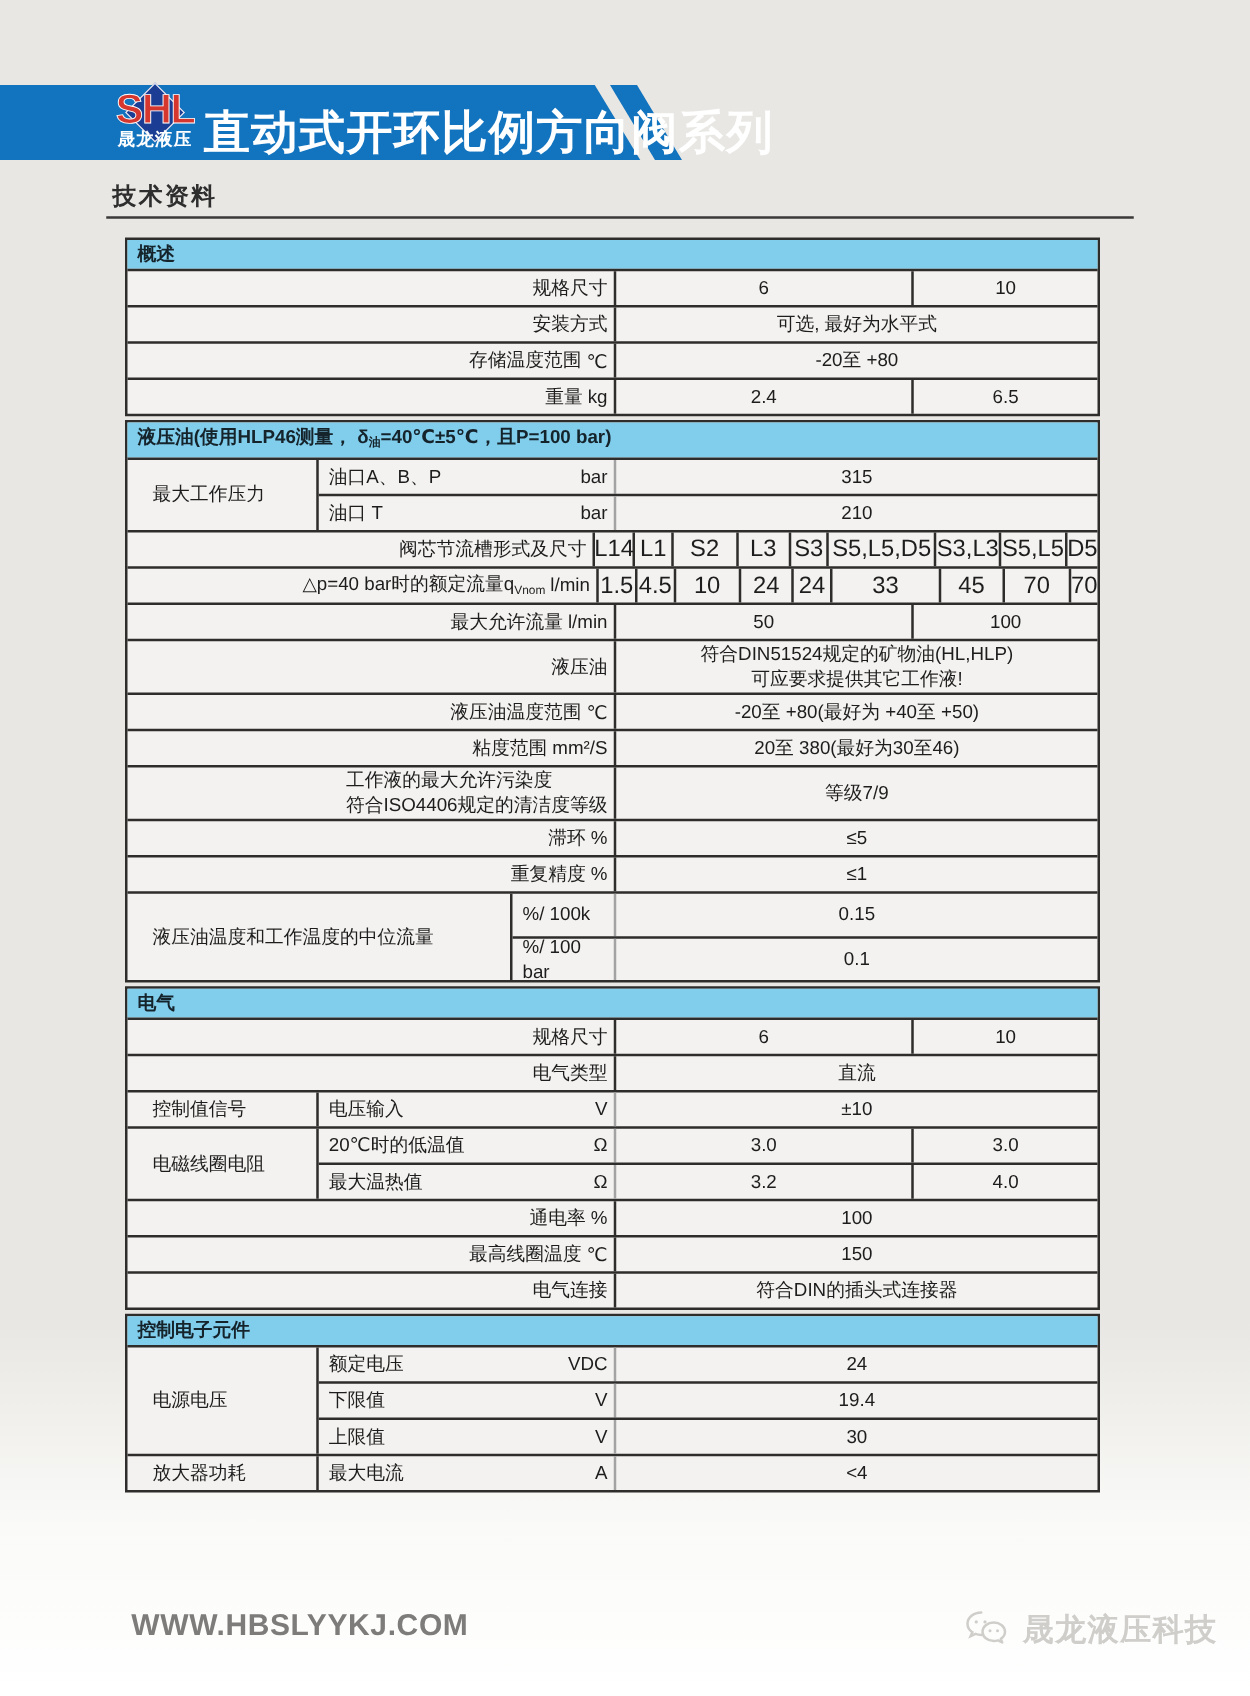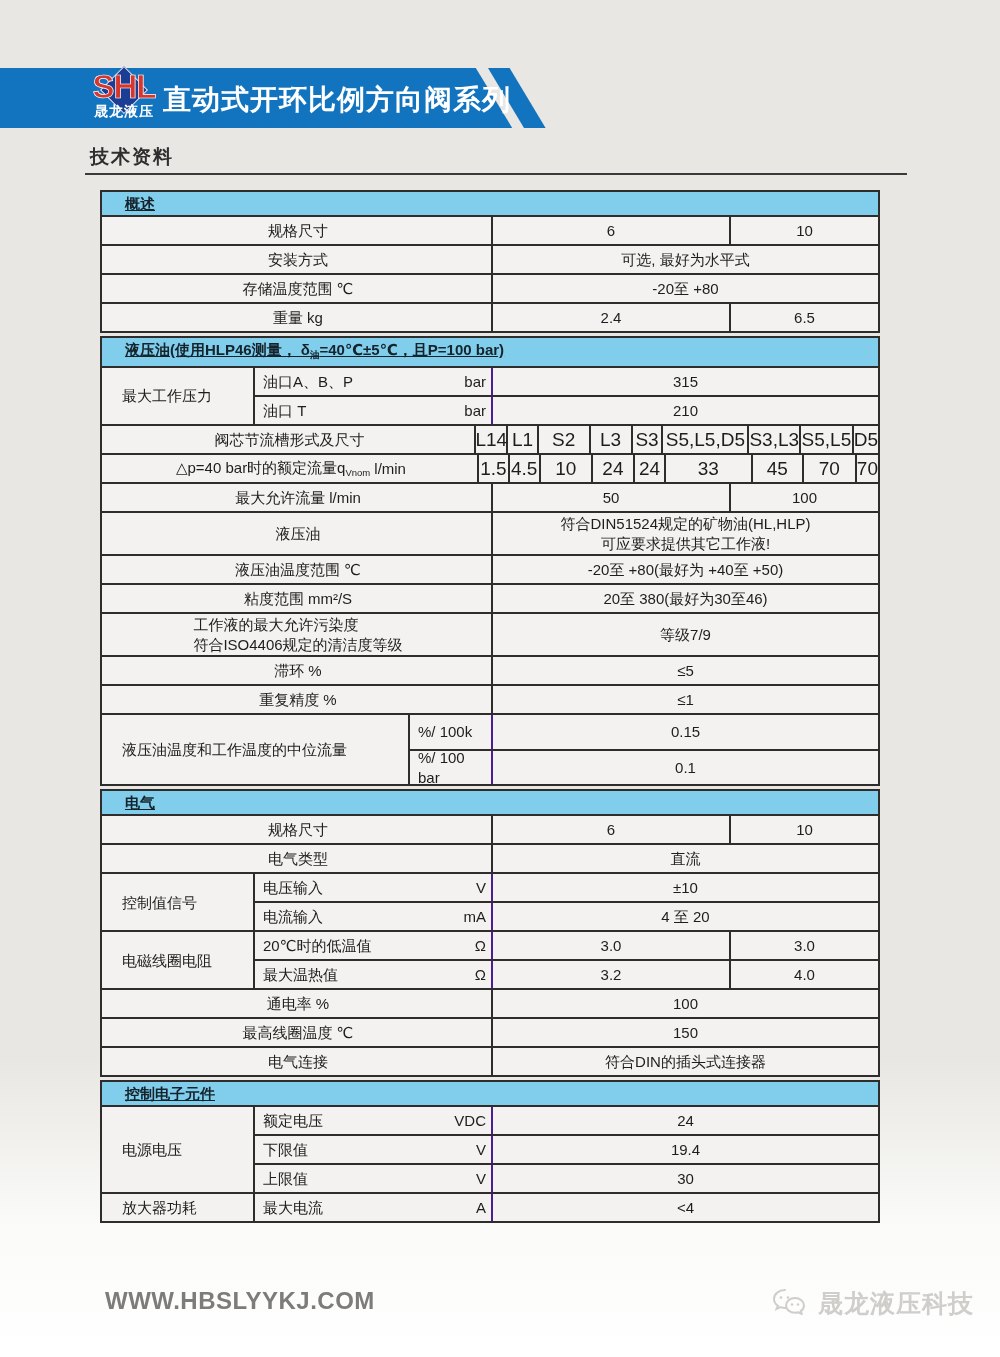--- a/index.html
+++ b/index.html
@@ -10,48 +10,48 @@
   .banner-main{position:absolute;left:0;top:68px;width:520px;height:60px;background:#1273be;
     clip-path:polygon(0 0,91.5% 0,98.5% 100%,0 100%);}
   .banner-stripe{position:absolute;left:488px;top:68px;width:60px;height:60px;background:#1273be;
     clip-path:polygon(0% 0,36% 0,96% 100%,60% 100%);}
   .logo{position:absolute;left:84px;top:70px;width:80px;height:56px;text-align:center;}
   .logo .diamond{position:absolute;left:50%;top:3px;width:32px;height:32px;background:#1b3e94;
     transform:translateX(-50%) rotate(45deg);border:1px solid #e8e8f4;}
   .logo .letters{position:relative;font-size:33px;line-height:34px;font-weight:900;color:#d5362e;
     letter-spacing:-1px;-webkit-text-stroke:0.7px #ffffff;}
   .logo .company{position:relative;margin-top:-1px;font-size:14px;font-weight:bold;color:#ffffff;letter-spacing:1px;}
-  .banner-title{position:absolute;left:163px;top:81px;color:#ffffff;font-size:28px;font-weight:bold;letter-spacing:1px;}
+  .banner-title{position:absolute;left:163px;top:81px;color:#ffffff;font-size:37px;font-weight:bold;letter-spacing:1px;}
   
   .tech-heading{position:absolute;left:90px;top:144px;font-size:19px;font-weight:bold;color:#2e2e2e;letter-spacing:2px;}
   .tech-line{position:absolute;left:85px;top:173px;width:822px;height:2px;background:#3a3a3a;}
   
   .tech-table{position:absolute;left:100px;top:190px;width:780px;font-size:15px;}
   .tbl-section{border:2px solid #2e2d2b;background:#f3f2f0;margin-bottom:3px;box-sizing:border-box;}
-  .sec-header{background:#80cdec;min-height:23px;line-height:23px;font-weight:bold;padding-left:23px;color:#15232b;text-decoration:underline;}
+  .sec-header{background:#80cdec;min-height:23px;line-height:23px;font-weight:bold;padding-left:8px;color:#15232b;}
   .row{display:flex;align-items:stretch;border-top:2px solid #2e2d2b;min-height:27px;}
   .row.tall{min-height:41px;}
   .c-label{width:391px;box-sizing:border-box;border-right:2px solid #2e2d2b;display:flex;
-    align-items:center;justify-content:center;padding:1px 5px 1px 8px;}
+    align-items:center;justify-content:flex-end;padding:1px 5px 1px 8px;}
   .lbl{white-space:pre-line;line-height:1.28;text-align:left;}
   .unit{padding-left:4px;white-space:nowrap;}
   .c-val{flex:1;display:flex;align-items:center;justify-content:center;text-align:center;white-space:pre-line;line-height:1.3;}
   .c-val.v1{flex:0 0 238px;box-sizing:border-box;border-right:2px solid #2e2d2b;}
   
   .sp{box-sizing:border-box;border-right:2px solid #2e2d2b;display:flex;align-items:center;justify-content:center;font-size:19px;}
   .sp:last-child{border-right:none;flex:1;}
   .sp.w0{width:32px}.sp.w1{width:32px}.sp.w2{width:54px}.sp.w3{width:44px}.sp.w4{width:32px}
   .sp.w5{width:90px}.sp.w6{width:53px}.sp.w7{width:55px}
   
   .g-label{flex:0 0 153px;box-sizing:border-box;border-right:2px solid #2e2d2b;display:flex;align-items:center;padding-left:20px;}
   .g-label.wide{flex:0 0 308px;}
   .g-rows{flex:1;display:flex;flex-direction:column;}
   .g-row{display:flex;align-items:stretch;min-height:27px;border-top:2px solid #2e2d2b;flex:1;}
   .g-row:first-child{border-top:none;}
-  .g-sub{flex:0 0 238px;box-sizing:border-box;border-right:2px solid #4c1d95;display:flex;
+  .g-sub{flex:0 0 238px;box-sizing:border-box;border-right:2px solid #a3a3a3;display:flex;
     align-items:center;justify-content:space-between;padding:1px 5px 1px 8px;}
   .g-sub.narrow{flex:0 0 83px;}
   sub{font-size:9.5px;vertical-align:-3px;}
   
   .footer-url{position:absolute;left:105px;top:1287px;font-size:24px;font-weight:600;color:#7d7c7a;letter-spacing:0.5px;}
   .watermark{position:absolute;right:26px;top:1287px;display:flex;gap:7px;color:#cfceca;}
   .watermark .wm-text{font-size:25px;font-weight:bold;letter-spacing:1px;
     text-shadow:1px 1px 0 #ffffff;}
 </style>
 </head>
@@ -246,27 +246,20 @@
           <div class="g-label">
             <div class="lbl">控制值信号</div>
           </div>
           <div class="g-rows">
             <div class="g-row">
               <div class="g-sub">
                 <div class="lbl">电压输入</div>
                 <div class="unit">V</div>
               </div>
               <div class="c-val">±10</div>
-            </div>
-            <div class="g-row">
-              <div class="g-sub">
-                <div class="lbl">电流输入</div>
-                <div class="unit">mA</div>
-              </div>
-              <div class="c-val">4 至 20</div>
             </div>
           </div>
         </div>
         <div class="row">
           <div class="g-label">
             <div class="lbl">电磁线圈电阻</div>
           </div>
           <div class="g-rows">
             <div class="g-row">
               <div class="g-sub">

